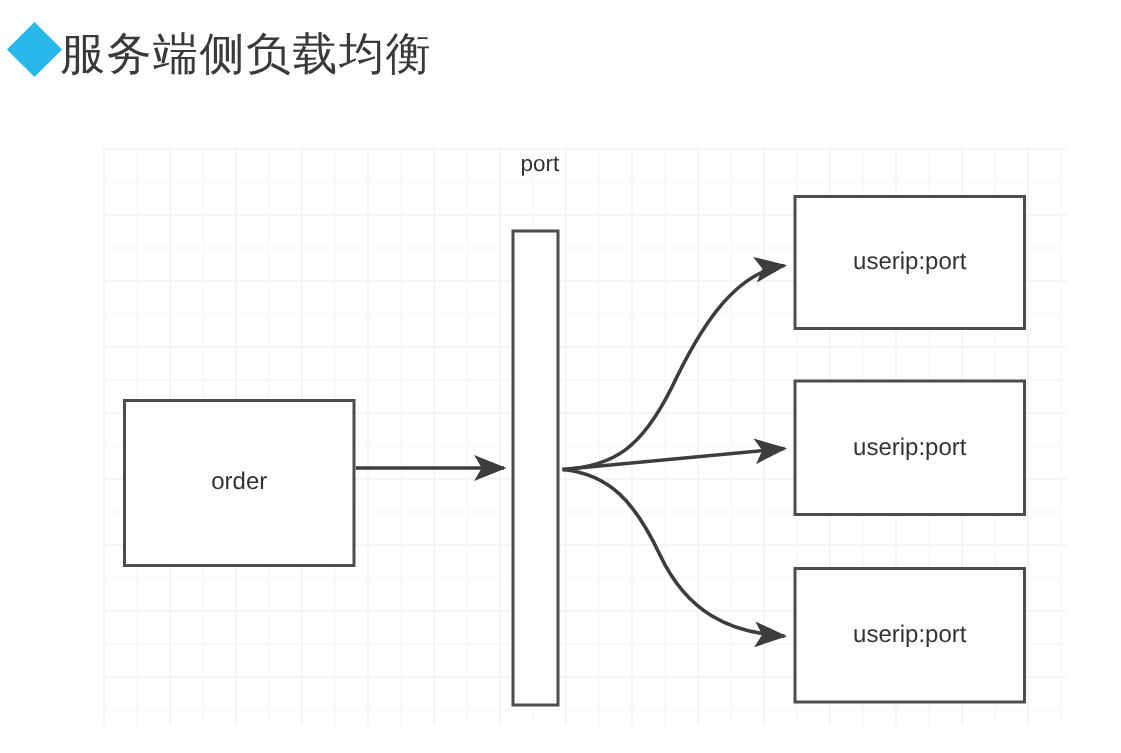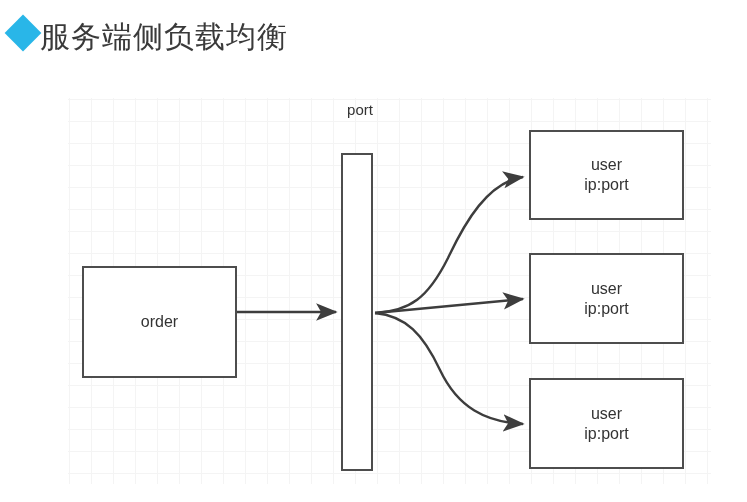--- a/index.html
+++ b/index.html
@@ -61,21 +61,21 @@
     background-position: 1px 1px, 1px 1px, 1px 1px, 1px 1px;
   }
 
   
   .node {
     position: absolute;
     background: #ffffff;
     border: 2px solid #4d4d4d;
     box-sizing: border-box;
     display: flex;
-    flex-direction: column;
+    flex-direction: row;
     align-items: center;
     justify-content: center;
     color: #333333;
     font-size: 16px;
     line-height: 20px;
     text-align: center;
     z-index: 3;
   }
   .node .line2 { display: block; }
 

